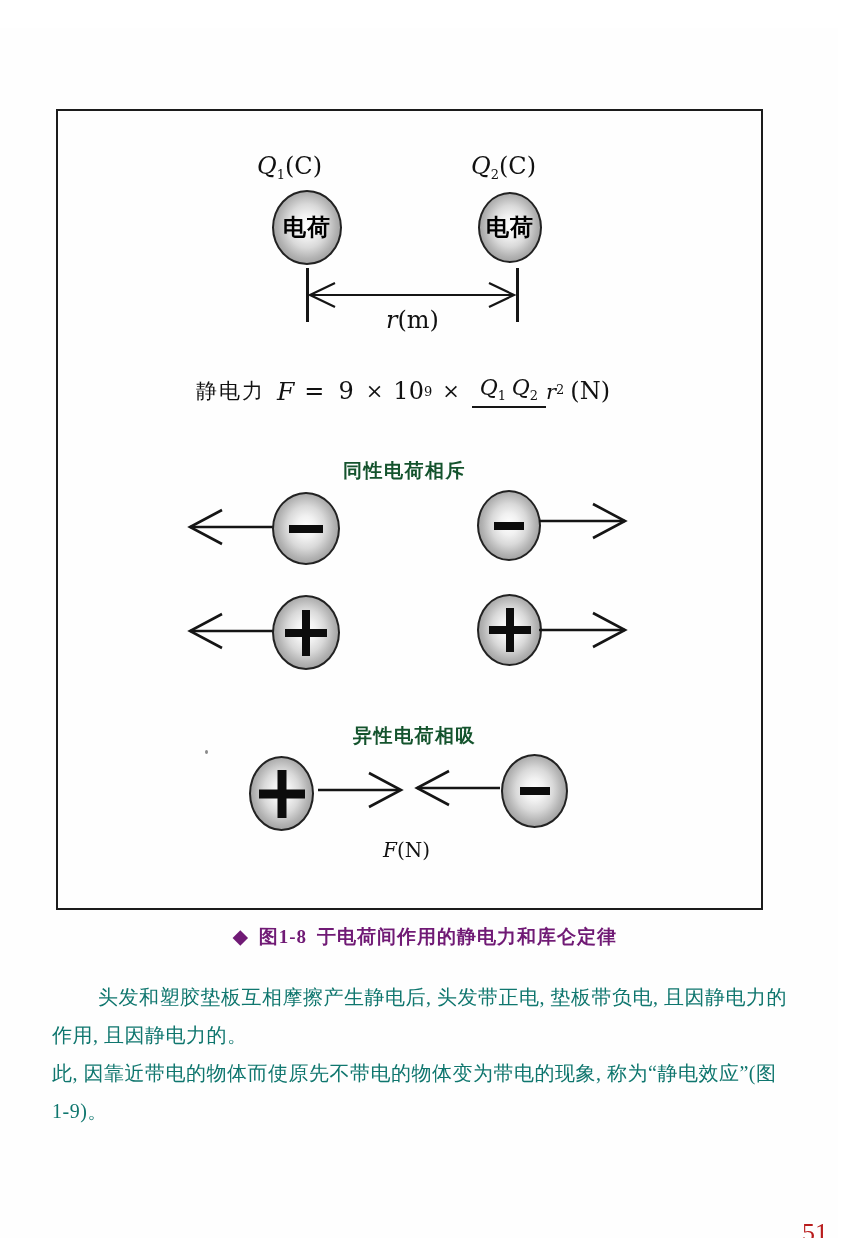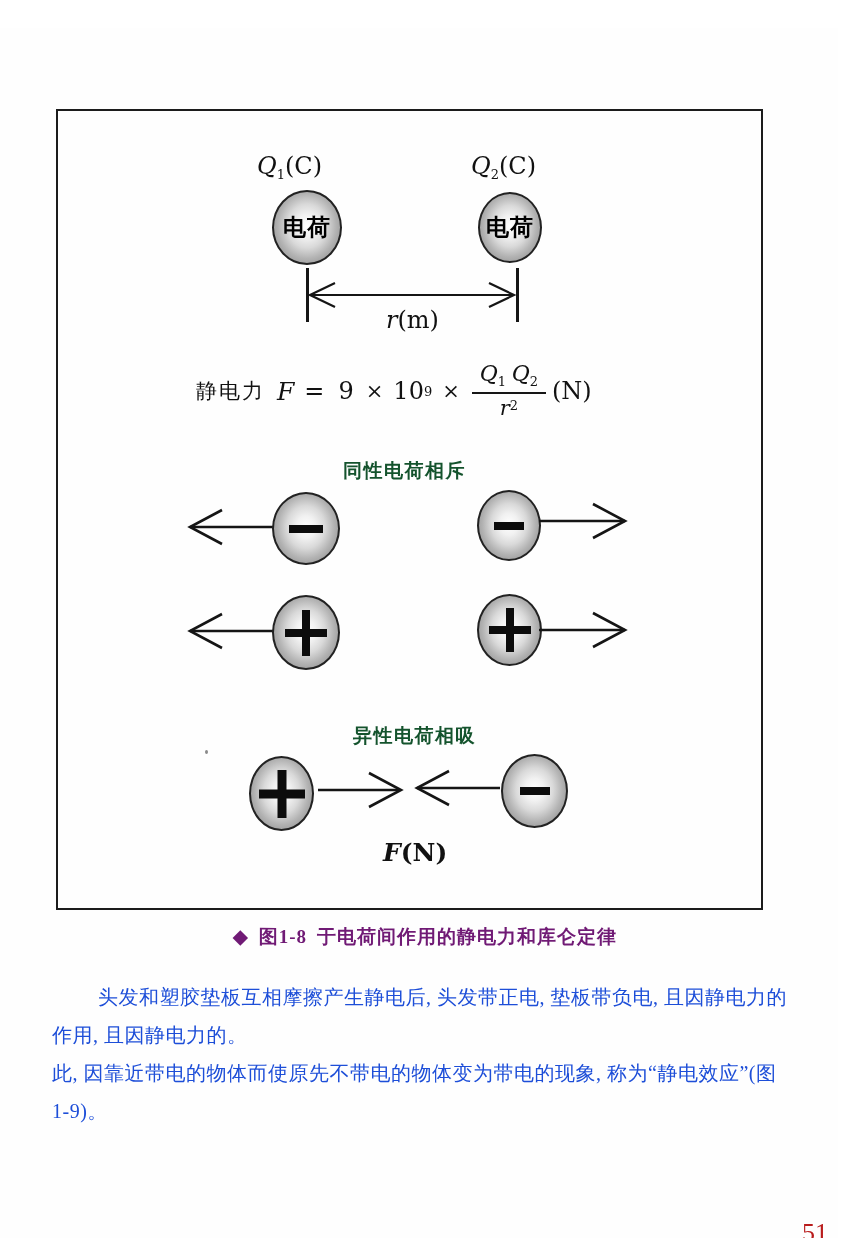--- a/index.html
+++ b/index.html
@@ -33,21 +33,21 @@
   sub.m { font-size:13px; vertical-align:-5px; font-style:normal; font-family:"DejaVu Serif", serif; }
   sup.m { font-size:13px; vertical-align:8px; font-style:normal; font-family:"DejaVu Serif", serif; }
 
   
   .tick { width:2.5px; background:#161616; }
 
   
   .formula { display:flex; align-items:center; white-space:nowrap; }
   .formula .cjk { font-family:"Liberation Sans", sans-serif; font-weight:500; font-size:21px; letter-spacing:2px; margin-right:12px; }
   .formula .t24 { font-size:24px; }
-  .frac { display:inline-flex; flex-direction:column; align-items:center; margin:0 6px 0 12px; }
+  .frac { display:inline-flex; flex-direction:row; align-items:center; margin:0 6px 0 12px; }
   .frac .num { font-size:22px; padding:0 8px 3px 8px; border-bottom:2px solid #161616; white-space:nowrap; }
   .frac .den { font-size:21px; padding-top:2px; }
 
   
   .sec-heading {
     font-family:"Liberation Sans", sans-serif; font-weight:600; font-size:19px;
     letter-spacing:1.5px; color:#14532d; white-space:nowrap;
   }
 
   
@@ -61,21 +61,21 @@
 
   
   .caption {
     left:0; top:896px; width:850px; text-align:center;
     font-family:Liberation Serif, serif; font-weight:bold; font-size:19px;
     color:#701a75; letter-spacing:1px; white-space:nowrap;
   }
   .caption .gap { display:inline-block; width:10px; }
 
   
-  .body-text { left:52px; top:950px; width:720px; font-size:20px; color:#1d4ed8; }
+  .body-text { left:52px; top:950px; width:720px; font-size:20px; color:#0f766e; }
   .body-text .line { line-height:38px; white-space:nowrap; letter-spacing:0.5px; }
   .body-text .indent { padding-left:46px; }
 
   .page-number { left:802px; top:1190px; font-size:26px; color:#b91c1c; }
 
   .speck { left:205px; top:722px; width:3px; height:4px; background:#8a8a8a; border-radius:50%; }
 </style>
 </head>
 <body>
 
@@ -170,21 +170,21 @@
     <polyline points="53,3 85,20 53,37" stroke-width="2.6"></polyline>
   </svg>
   <svg class="abs arrow" style="left:414px; top:740px;" width="88" height="40" viewBox="0 0 88 40">
     <line x1="3" y1="20" x2="86" y2="20" stroke-width="2.6"></line>
     <polyline points="35,3 3,20 35,37" stroke-width="2.6"></polyline>
   </svg>
   <div class="abs sphere" style="left:501px; top:726px; width:67px; height:74px;">
     <div class="minus-bar" style="width:30px;"></div>
   </div>
 
-  <div class="abs" style="left:383px; top:810px; font-size:25px; white-space:nowrap;font-weight:bold;"><span class="math-i">F</span><span class="math-u">(N)</span></div>
+  <div class="abs" style="left:383px; top:810px; font-size:20px; white-space:nowrap;"><span class="math-i">F</span><span class="math-u">(N)</span></div>
 
   <div class="abs caption">
     <span>◆</span><span class="gap"></span><span>图1-8</span><span class="gap"></span><span>于电荷间作用的静电力和库仑定律</span>
   </div>
 
   <div class="abs body-text">
     <div class="line indent">头发和塑胶垫板互相摩擦产生静电后, 头发带正电, 垫板带负电, 且因静电力的</div>
     <div class="line">作用, 且因静电力的。</div>
     <div class="line">此, 因靠近带电的物体而使原先不带电的物体变为带电的现象, 称为“静电效应”(图</div>
     <div class="line">1-9)。</div>

